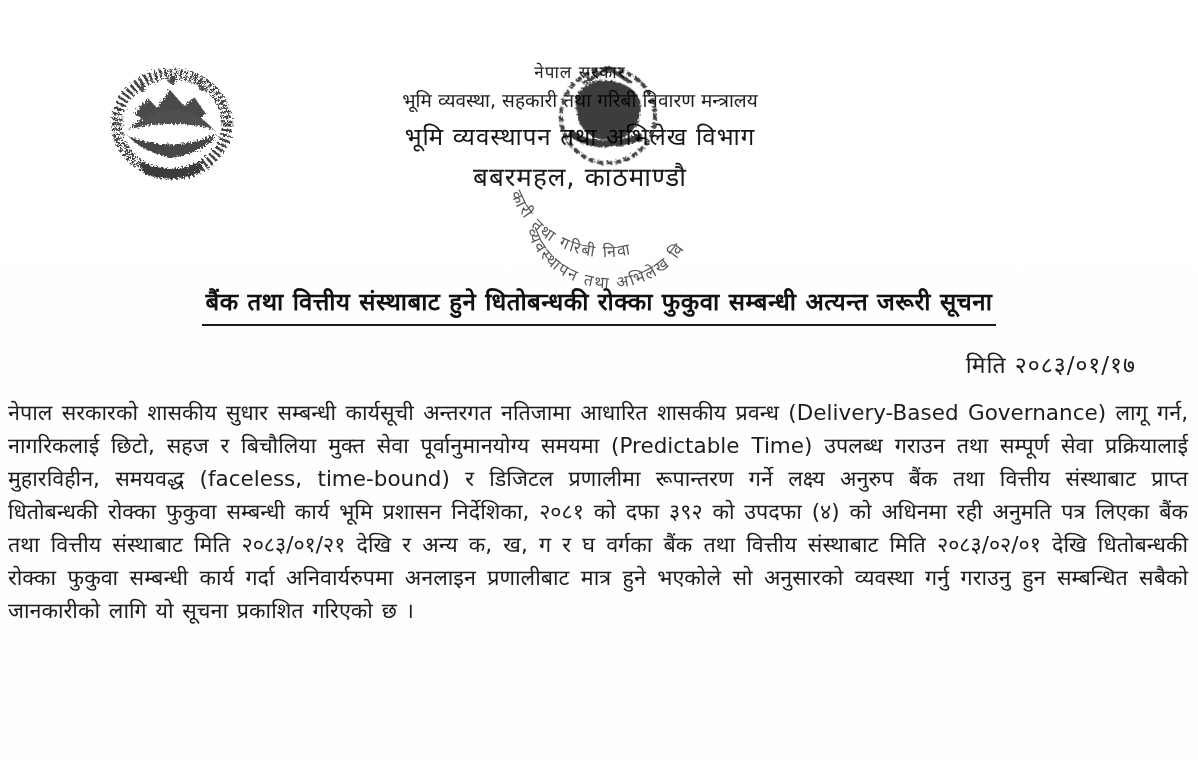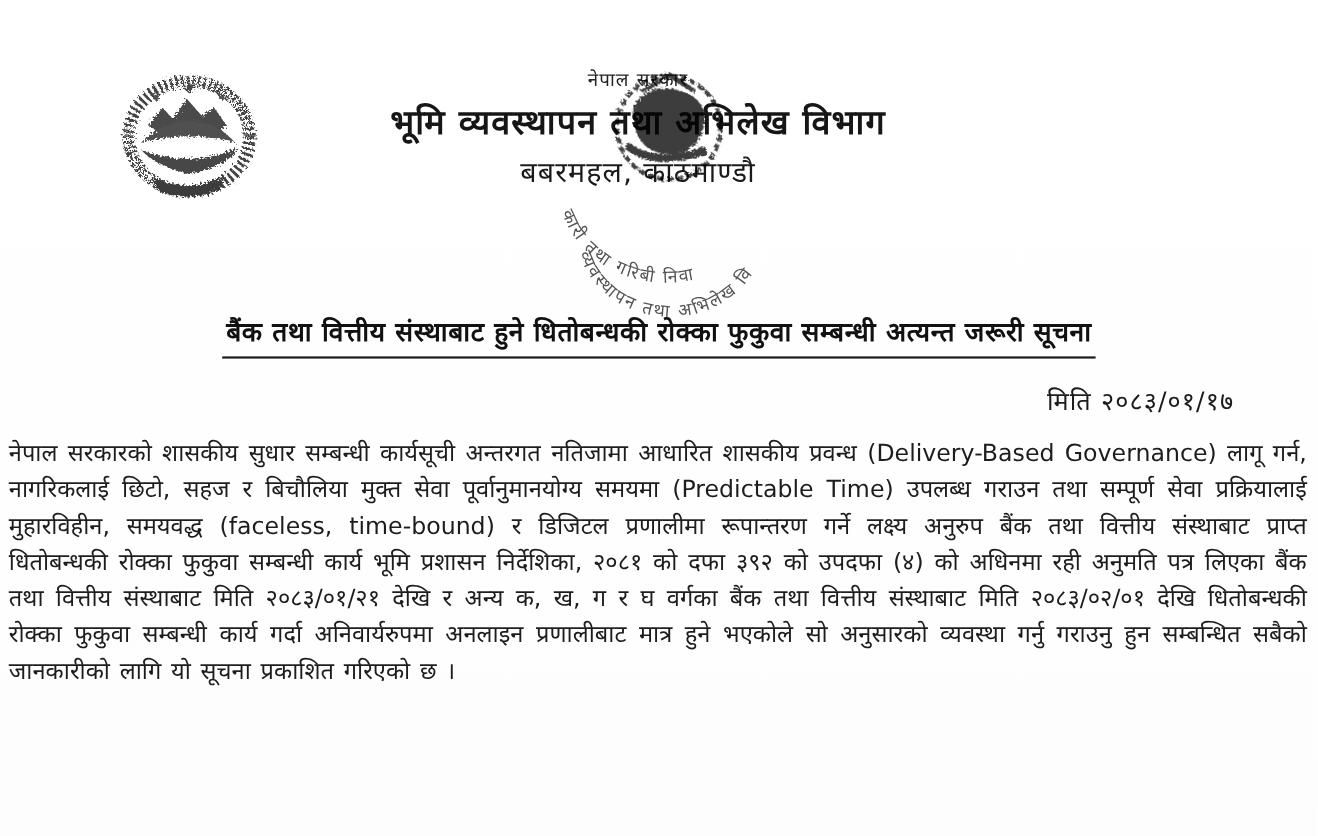--- a/index.html
+++ b/index.html
@@ -29,22 +29,22 @@
   }
   .gov-line {
     font-size: 17px; letter-spacing: 1px; color: #222;
     margin: 8px 0 2px 0;
   }
   .ministry-line {
     font-size: 19px; color: #1d1d1d;
     margin: 4px 0 0 0;
   }
   .department-line {
-    font-size: 31px; color: #161616;
-    margin: 6px 0 0 0; letter-spacing: 1px; font-weight: bold;
+    font-size: 24px; color: #161616;
+    margin: 6px 0 0 0; letter-spacing: 1px;
   }
   .address-line {
     font-size: 26px; color: #1a1a1a;
     margin: 6px 0 0 0; letter-spacing: 1px;
   }
   .stamp-wrap {
     position: absolute; left: 468px; top: -14px; width: 290px; height: 270px;
     mix-blend-mode: multiply; opacity: 0.92;
     transform: rotate(-3deg);
     pointer-events: none;
@@ -59,21 +59,21 @@
   .notice-title span {
     display: inline-block;
     font-size: 24px; font-weight: bold; color: #111;
     border-bottom: 2px solid #1b1b1b;
     padding: 0 4px 7px 4px;
     letter-spacing: 0.5px;
   }
 
   
   .notice-date {
-    position: absolute; top: 348px; right: 76px;
+    position: absolute; top: 348px; right: 62px;
     font-size: 23px; color: #1c1c1c; letter-spacing: 1px;
   }
 
   
   .notice-body {
     position: absolute; top: 396px; left: 8px; width: 1180px;
     font-size: 21.5px; line-height: 33px;
     text-align: justify; color: #1d1d1d;
     word-spacing: 2px;
   }
@@ -103,20 +103,21 @@
             <circle cx="70" cy="16" r="4" fill="#333"></circle>
             <circle cx="40" cy="24" r="3" fill="#3a3a3a"></circle>
             <circle cx="100" cy="24" r="3" fill="#3a3a3a"></circle>
           </g>
         </g>
       </svg>
     </div>
 
     <div class="head-text">
       <div class="gov-line">नेपाल सरकार</div>
+      <div class="ministry-line">भूमि व्यवस्था, सहकारी तथा गरिबी निवारण मन्त्रालय</div>
       <div class="department-line">भूमि व्यवस्थापन तथा अभिलेख विभाग</div>
       <div class="address-line">बबरमहल, काठमाण्डौ</div>
     </div>
 
     <div class="stamp-wrap">
       <svg width="290" height="270" viewBox="0 0 290 270" aria-hidden="true">
         <defs>
           <path id="arc-top" d="M 42 150 A 100 92 0 0 0 238 138"></path>
           <path id="arc-bottom" d="M 56 188 A 86 78 0 0 0 226 176"></path>
           <filter id="rough2" x="-20%" y="-20%" width="140%" height="140%">

